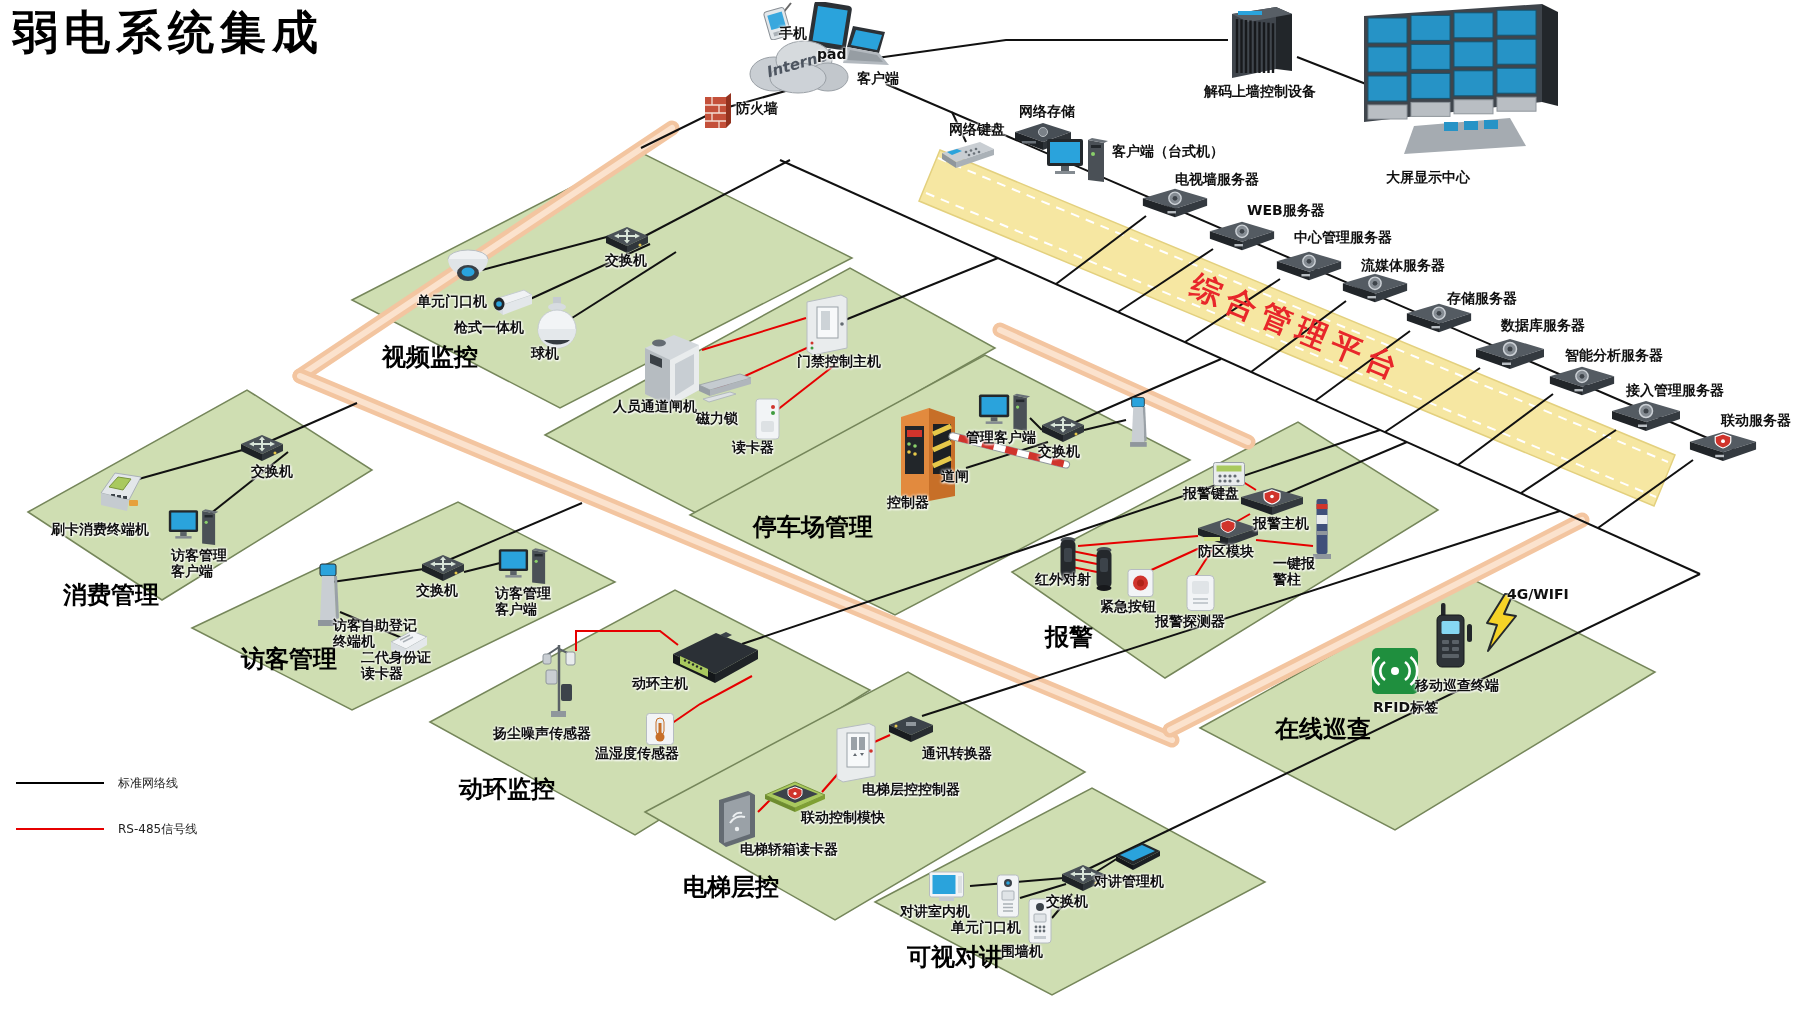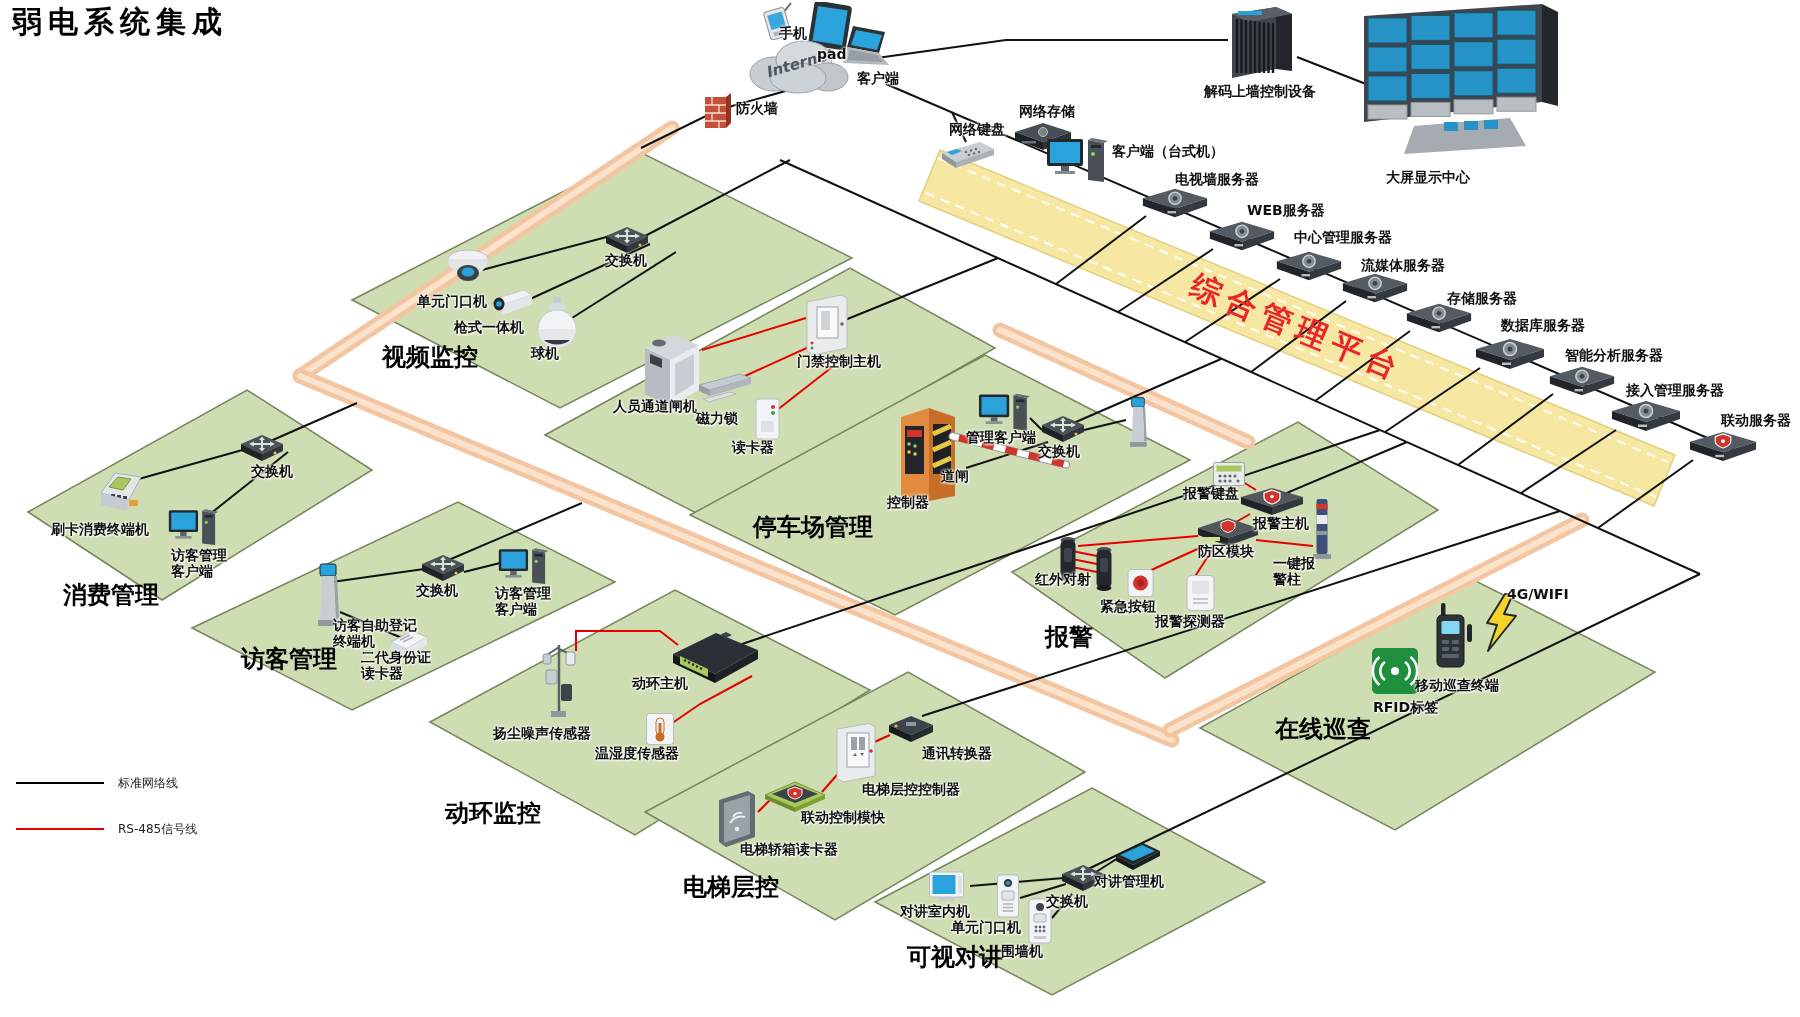--- a/index.html
+++ b/index.html
@@ -1,18 +1,18 @@
 <!DOCTYPE html>
 <html><head>
 <meta charset="utf-8">
 <style>
   html,body{margin:0;padding:0;background:#fff;font-family:"DejaVu Sans","Liberation Sans",sans-serif;}
   #stage{position:relative;width:1800px;height:1017px;overflow:hidden;background:#fff;}
   #base-svg{position:absolute;left:0;top:0;z-index:1;}
-  h1#main-title{position:absolute;left:12px;top:2px;margin:0;font-size:30px;font-weight:900;letter-spacing:6px;color:#000;z-index:6;}
+  h1#main-title{position:absolute;left:12px;top:2px;margin:0;font-size:46px;font-weight:900;letter-spacing:6px;color:#000;z-index:6;}
   .dev{position:absolute;z-index:3;}
   .dev svg{width:100%;height:100%;display:block;}
   .lbl{position:absolute;z-index:4;font-size:14px;font-weight:700;color:#101010;line-height:1.15;white-space:pre-line;
        text-shadow:0 0 3px #fff,0 0 3px #fff,1px 1px 2px #fff;}
   .ztitle{position:absolute;z-index:4;font-size:24px;font-weight:900;color:#000;line-height:1.1;white-space:pre-line;text-align:center;}
   .banner-text{position:absolute;left:1297px;top:328px;transform:translate(-50%,-50%) rotate(22.6deg);
        font-size:31px;font-weight:900;letter-spacing:7px;white-space:nowrap;z-index:3;}
   .cloud-label{position:absolute;left:766px;top:54px;transform:rotate(-16deg);font-size:15px;font-style:italic;font-weight:700;color:#4d5560;z-index:4;}
   #legend{position:absolute;left:16px;top:760px;z-index:4;}
   .leg-row{display:flex;align-items:center;height:46px;}
@@ -125,21 +125,21 @@
     <div class="leg-row">
       <span class="leg-line" id="leg-line-1" style="border-top-color: rgb(230, 0, 0);"></span>
       <span class="leg-label">RS-485信号线</span>
     </div>
   </div>
 <div class="ztitle" style="left: 370px; top: 344px; width: 120px;">视频监控</div>
     <div class="ztitle" style="left: 738px; top: 514px; width: 150px;">停车场管理</div>
     <div class="ztitle" style="left: 1034px; top: 624px; width: 70px;">报警</div>
     <div class="ztitle" style="left: 56px; top: 582px; width: 110px;">消费管理</div>
     <div class="ztitle" style="left: 234px; top: 646px; width: 110px;">访客管理</div>
-    <div class="ztitle" style="left: 438px; top: 776px; width: 110px; margin-top: 24px;">动环监控</div>
+    <div class="ztitle" style="left: 452px; top: 776px; width: 110px;">动环监控</div>
     <div class="ztitle" style="left: 676px; top: 874px; width: 110px;">电梯层控</div>
     <div class="ztitle" style="left: 900px; top: 944px; width: 110px;">可视对讲</div>
     <div class="ztitle" style="left: 1268px; top: 716px; width: 110px;">在线巡查</div>
     <div class="dev" style="left: 762px; top: 2px; width: 36px; height: 38px;">
       <span style="display: block; width: 100%; height: 100%;">
         <svg viewBox="0 0 36 38">
           <line x1="29" y1="1" x2="21" y2="11" stroke="#666" stroke-width="2"></line>
           <g transform="rotate(-16 16 22)">
             <rect x="5" y="7" width="21" height="29" rx="3" fill="#e3e7ea" stroke="#8a9096"></rect>
             <rect x="8" y="11" width="15" height="15" fill="#3aa8de"></rect>

